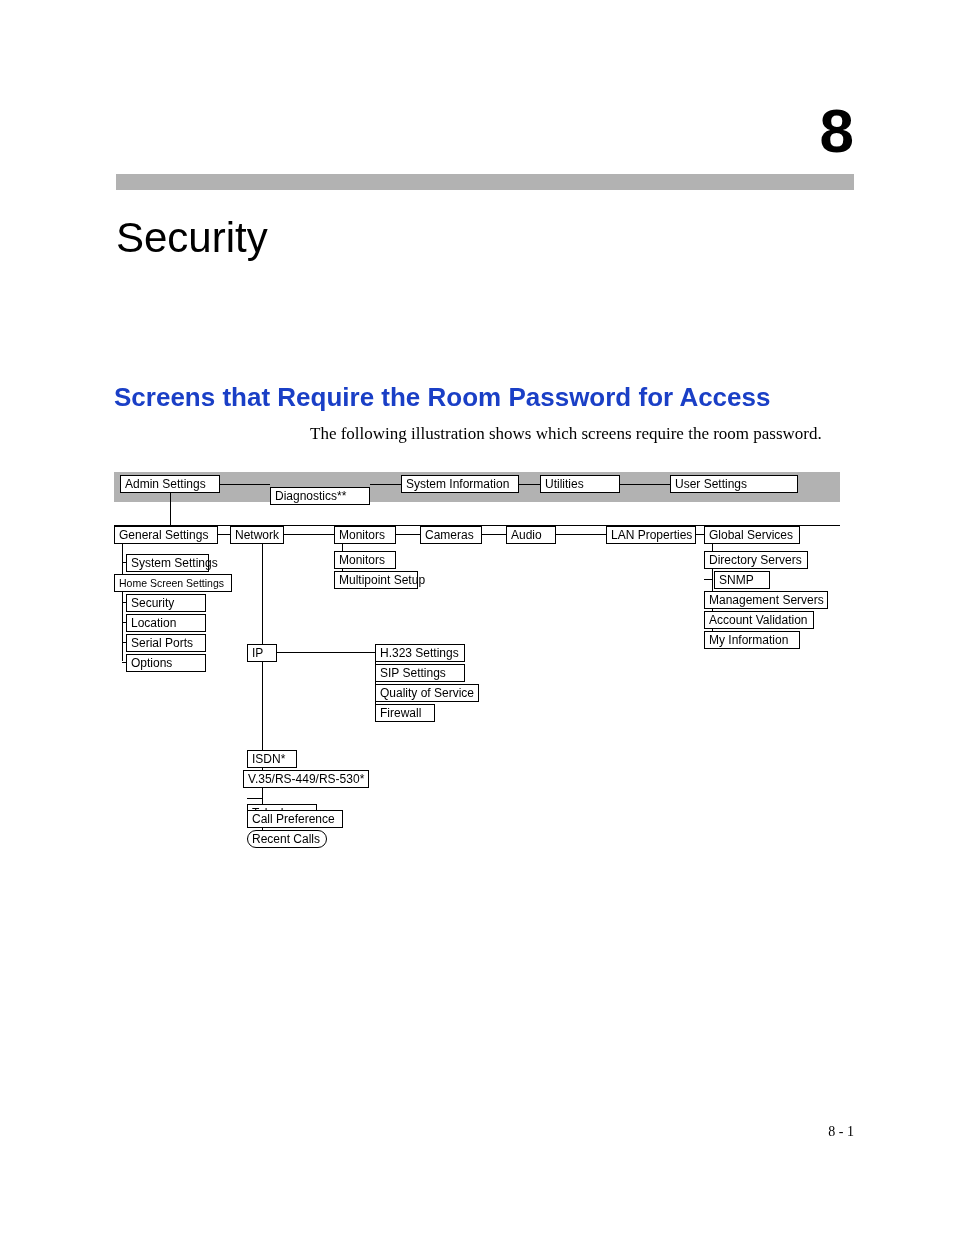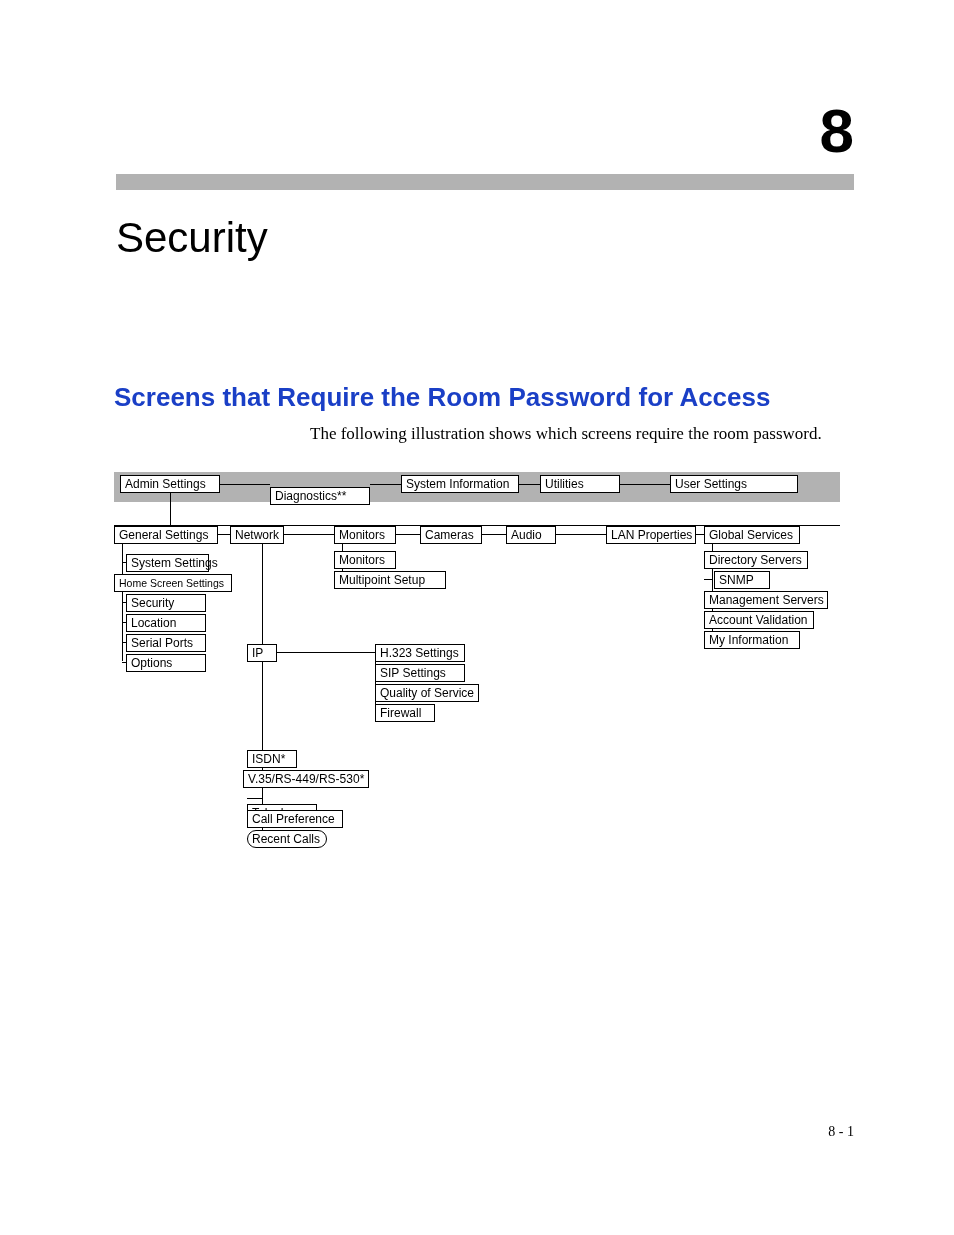--- a/index.html
+++ b/index.html
@@ -164,21 +164,21 @@
     <div class="box" style="left:114px; top:574px; width:118px; font-size:10.5px;">Home Screen Settings</div>
     <div class="box" style="left:126px; top:594px; width:80px;">Security</div>
     <div class="box" style="left:126px; top:614px; width:80px;">Location</div>
     <div class="box" style="left:126px; top:634px; width:80px;">Serial Ports</div>
     <div class="box" style="left:126px; top:654px; width:80px;">Options</div>
 
     <div class="vline" style="left:342px; top:544px; height:35px;"></div>
     <div class="hline" style="left:334px; top:559px; width:8px;"></div>
     <div class="hline" style="left:334px; top:579px; width:8px;"></div>
     <div class="box" style="left:334px; top:551px; width:62px;">Monitors</div>
-    <div class="box" style="left:334px; top:571px; width:112px;">Multipoint Setup</div>
+    <div class="box" style="left:334px; top:571px; width:84px;">Multipoint Setup</div>
 
     <div class="vline" style="left:712px; top:544px; height:97px;"></div>
     <div class="hline" style="left:704px; top:559px; width:8px;"></div>
     <div class="hline" style="left:704px; top:579px; width:8px;"></div>
     <div class="hline" style="left:704px; top:599px; width:8px;"></div>
     <div class="hline" style="left:704px; top:619px; width:8px;"></div>
     <div class="hline" style="left:704px; top:639px; width:8px;"></div>
     <div class="box" style="left:704px; top:551px; width:104px;">Directory Servers</div>
     <div class="box" style="left:714px; top:571px; width:56px;">SNMP</div>
     <div class="box" style="left:704px; top:591px; width:124px;">Management Servers</div>

